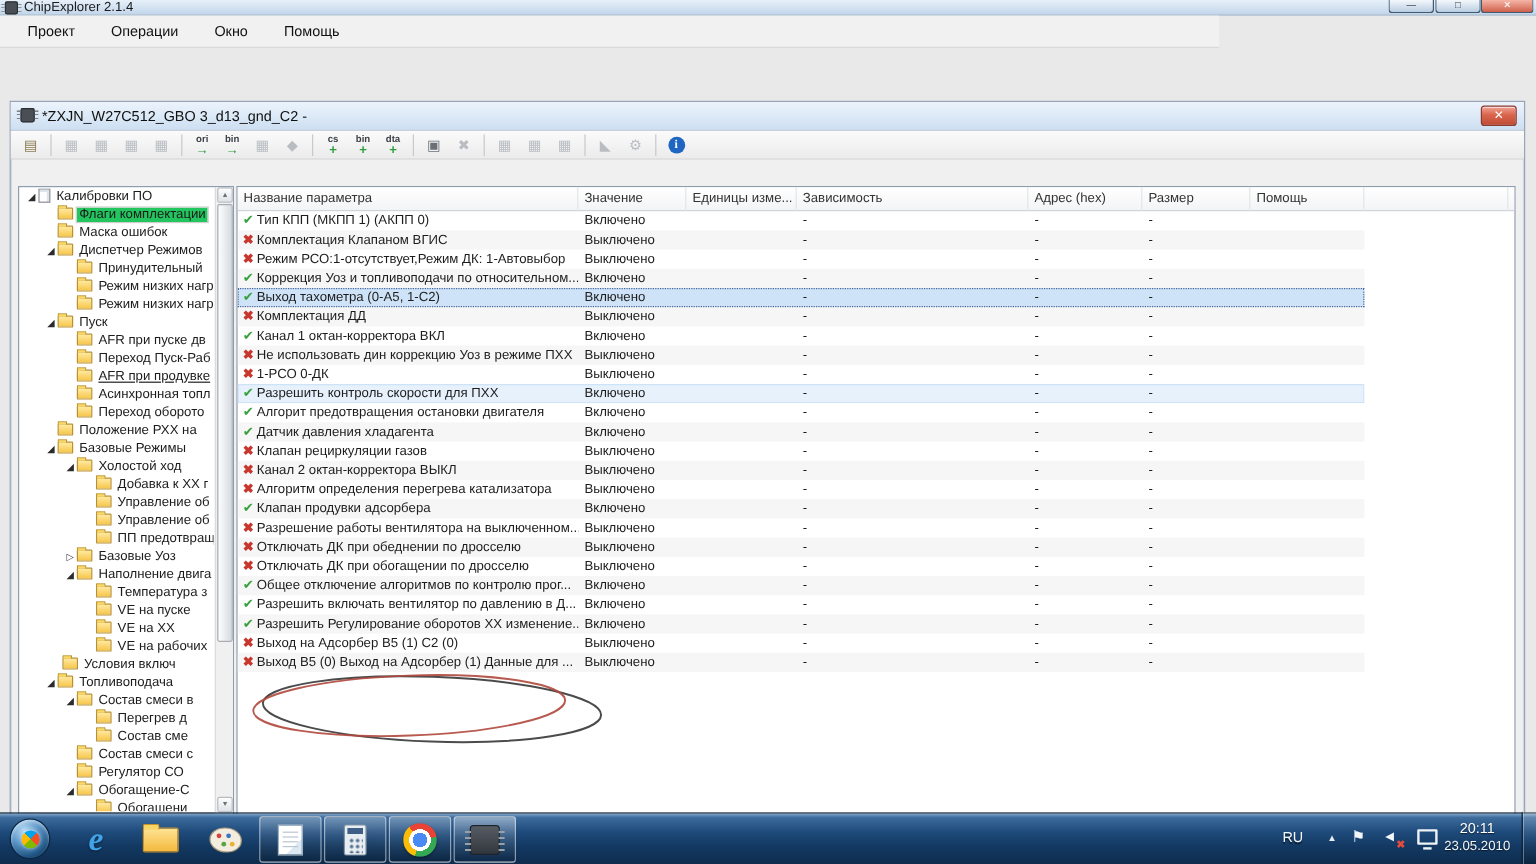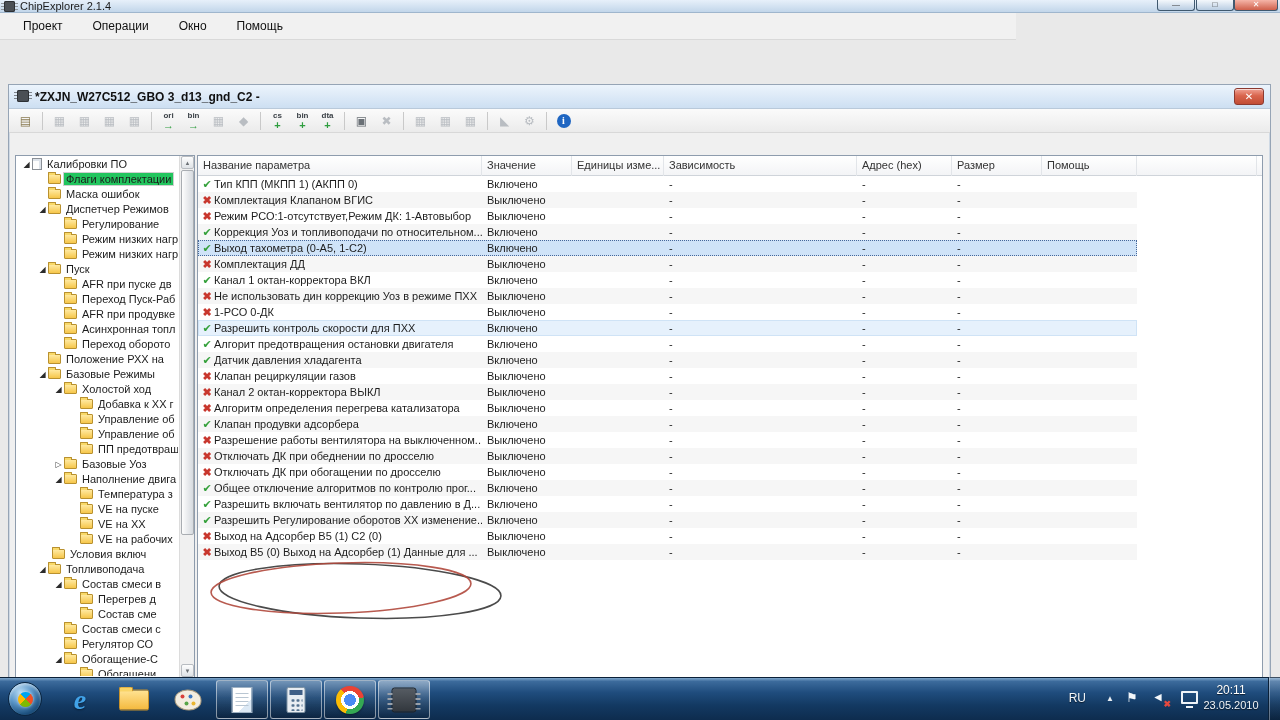--- a/index.html
+++ b/index.html
@@ -30,21 +30,21 @@
   .menu-item { display:inline-block; padding:6px 15px 0 15px; height:26px; font-size:12px; color:#111; }
 
   
   .mdi { position:absolute; left:0; top:40px; width:1280px; height:637px; background:#e9e9e9; }
 
   
   .child { position:absolute; left:8px; top:44px; width:1263px; height:612px;
     background:#f0f0f0; border:1px solid #96a4b5; box-shadow:0 0 0 1px #cfd9e4 inset; }
   .child-title { position:relative; height:24px; background:linear-gradient(#ecf4fc,#cddff2);
     border-bottom:1px solid #b9c9da; }
-  .child-title-text { position:absolute; left:26px; top:5px; font-size:12px; color:#101010;font-weight:bold; }
+  .child-title-text { position:absolute; left:26px; top:5px; font-size:12px; color:#101010; }
   .doc-chip { position:absolute; left:8px; top:5px; width:12px; height:12px; background:#4a4f55;
     border-radius:2px; box-shadow:inset 0 0 0 1px #2c3034; }
   .doc-chip::before { content:""; position:absolute; left:-3px; top:2px; width:3px; height:8px;
     background:repeating-linear-gradient(#7d838b 0 1px, transparent 1px 3px); }
   .doc-chip::after { content:""; position:absolute; right:-3px; top:2px; width:3px; height:8px;
     background:repeating-linear-gradient(#7d838b 0 1px, transparent 1px 3px); }
   .child-close { position:absolute; right:6px; top:3px; width:30px; height:17px; border-radius:3px;
     border:1px solid #8c3a30; background:linear-gradient(#f0a294,#d9654d 45%,#c14c35);
     color:#fff; font-size:10px; text-align:center; line-height:15px; box-shadow:inset 0 1px 0 rgba(255,255,255,.6); }
 
@@ -248,27 +248,27 @@
           </span><span class="tb-sep" data-name="toolbar-separator"></span><span class="tb-btn" data-name="info-icon">
             <span class="tb-glyph" data-name="toolbar-icon-glyph">i</span>
           </span></div>
 
       <div class="tree-panel" data-name="calibration-tree-panel">
         <div class="tree-items" data-name="tree-items">
             <div class="tree-row" data-name="tree-item" style="padding-left: 4px;"><span class="tw-arrow open" data-name="expanded-arrow-icon">◢</span><span class="tw-ico doc" data-name="document-icon"></span><span class="tw-label" data-name="tree-item-label">Калибровки ПО</span></div>
             <div class="tree-row sel" data-name="tree-item" style="padding-left: 20px;"><span class="tw-arrow" data-name="tree-spacer"></span><span class="tw-ico folder" data-name="folder-icon"></span><span class="tw-label" data-name="tree-item-label">Флаги комплектации</span></div>
             <div class="tree-row" data-name="tree-item" style="padding-left: 20px;"><span class="tw-arrow" data-name="tree-spacer"></span><span class="tw-ico folder" data-name="folder-icon"></span><span class="tw-label" data-name="tree-item-label">Маска ошибок</span></div>
             <div class="tree-row" data-name="tree-item" style="padding-left: 20px;"><span class="tw-arrow open" data-name="expanded-arrow-icon">◢</span><span class="tw-ico folder" data-name="folder-icon"></span><span class="tw-label" data-name="tree-item-label">Диспетчер Режимов</span></div>
-            <div class="tree-row" data-name="tree-item" style="padding-left: 36px;"><span class="tw-arrow" data-name="tree-spacer"></span><span class="tw-ico folder" data-name="folder-icon"></span><span class="tw-label" data-name="tree-item-label">Регулирование</span></div>
+            <div class="tree-row" data-name="tree-item" style="padding-left: 36px;"><span class="tw-arrow" data-name="tree-spacer"></span><span class="tw-ico folder" data-name="folder-icon"></span><span class="tw-label" data-name="tree-item-label">Принудительный</span></div>
             <div class="tree-row" data-name="tree-item" style="padding-left: 36px;"><span class="tw-arrow" data-name="tree-spacer"></span><span class="tw-ico folder" data-name="folder-icon"></span><span class="tw-label" data-name="tree-item-label">Режим низких нагр</span></div>
             <div class="tree-row" data-name="tree-item" style="padding-left: 36px;"><span class="tw-arrow" data-name="tree-spacer"></span><span class="tw-ico folder" data-name="folder-icon"></span><span class="tw-label" data-name="tree-item-label">Режим низких нагр</span></div>
             <div class="tree-row" data-name="tree-item" style="padding-left: 20px;"><span class="tw-arrow open" data-name="expanded-arrow-icon">◢</span><span class="tw-ico folder" data-name="folder-icon"></span><span class="tw-label" data-name="tree-item-label">Пуск</span></div>
             <div class="tree-row" data-name="tree-item" style="padding-left: 36px;"><span class="tw-arrow" data-name="tree-spacer"></span><span class="tw-ico folder" data-name="folder-icon"></span><span class="tw-label" data-name="tree-item-label">AFR при пуске дв</span></div>
             <div class="tree-row" data-name="tree-item" style="padding-left: 36px;"><span class="tw-arrow" data-name="tree-spacer"></span><span class="tw-ico folder" data-name="folder-icon"></span><span class="tw-label" data-name="tree-item-label">Переход Пуск-Раб</span></div>
-            <div class="tree-row" data-name="tree-item" style="padding-left: 36px;"><span class="tw-arrow" data-name="tree-spacer"></span><span class="tw-ico folder" data-name="folder-icon"></span><span class="tw-label" data-name="tree-item-label">AFR при продувке</span></div>
+            <div class="tree-row" data-name="tree-item" style="padding-left: 36px; text-decoration: underline;"><span class="tw-arrow" data-name="tree-spacer"></span><span class="tw-ico folder" data-name="folder-icon"></span><span class="tw-label" data-name="tree-item-label">AFR при продувке</span></div>
             <div class="tree-row" data-name="tree-item" style="padding-left: 36px;"><span class="tw-arrow" data-name="tree-spacer"></span><span class="tw-ico folder" data-name="folder-icon"></span><span class="tw-label" data-name="tree-item-label">Асинхронная топл</span></div>
             <div class="tree-row" data-name="tree-item" style="padding-left: 36px;"><span class="tw-arrow" data-name="tree-spacer"></span><span class="tw-ico folder" data-name="folder-icon"></span><span class="tw-label" data-name="tree-item-label">Переход оборото</span></div>
             <div class="tree-row" data-name="tree-item" style="padding-left: 20px;"><span class="tw-arrow" data-name="tree-spacer"></span><span class="tw-ico folder" data-name="folder-icon"></span><span class="tw-label" data-name="tree-item-label">Положение РХХ на</span></div>
             <div class="tree-row" data-name="tree-item" style="padding-left: 20px;"><span class="tw-arrow open" data-name="expanded-arrow-icon">◢</span><span class="tw-ico folder" data-name="folder-icon"></span><span class="tw-label" data-name="tree-item-label">Базовые Режимы</span></div>
             <div class="tree-row" data-name="tree-item" style="padding-left: 36px;"><span class="tw-arrow open" data-name="expanded-arrow-icon">◢</span><span class="tw-ico folder" data-name="folder-icon"></span><span class="tw-label" data-name="tree-item-label">Холостой ход</span></div>
             <div class="tree-row" data-name="tree-item" style="padding-left: 52px;"><span class="tw-arrow" data-name="tree-spacer"></span><span class="tw-ico folder" data-name="folder-icon"></span><span class="tw-label" data-name="tree-item-label">Добавка к ХХ г</span></div>
             <div class="tree-row" data-name="tree-item" style="padding-left: 52px;"><span class="tw-arrow" data-name="tree-spacer"></span><span class="tw-ico folder" data-name="folder-icon"></span><span class="tw-label" data-name="tree-item-label">Управление об</span></div>
             <div class="tree-row" data-name="tree-item" style="padding-left: 52px;"><span class="tw-arrow" data-name="tree-spacer"></span><span class="tw-ico folder" data-name="folder-icon"></span><span class="tw-label" data-name="tree-item-label">Управление об</span></div>
             <div class="tree-row" data-name="tree-item" style="padding-left: 52px;"><span class="tw-arrow" data-name="tree-spacer"></span><span class="tw-ico folder" data-name="folder-icon"></span><span class="tw-label" data-name="tree-item-label">ПП предотвращ</span></div>
             <div class="tree-row" data-name="tree-item" style="padding-left: 36px;"><span class="tw-arrow" data-name="collapsed-arrow-icon">▷</span><span class="tw-ico folder" data-name="folder-icon"></span><span class="tw-label" data-name="tree-item-label">Базовые Уоз</span></div>

